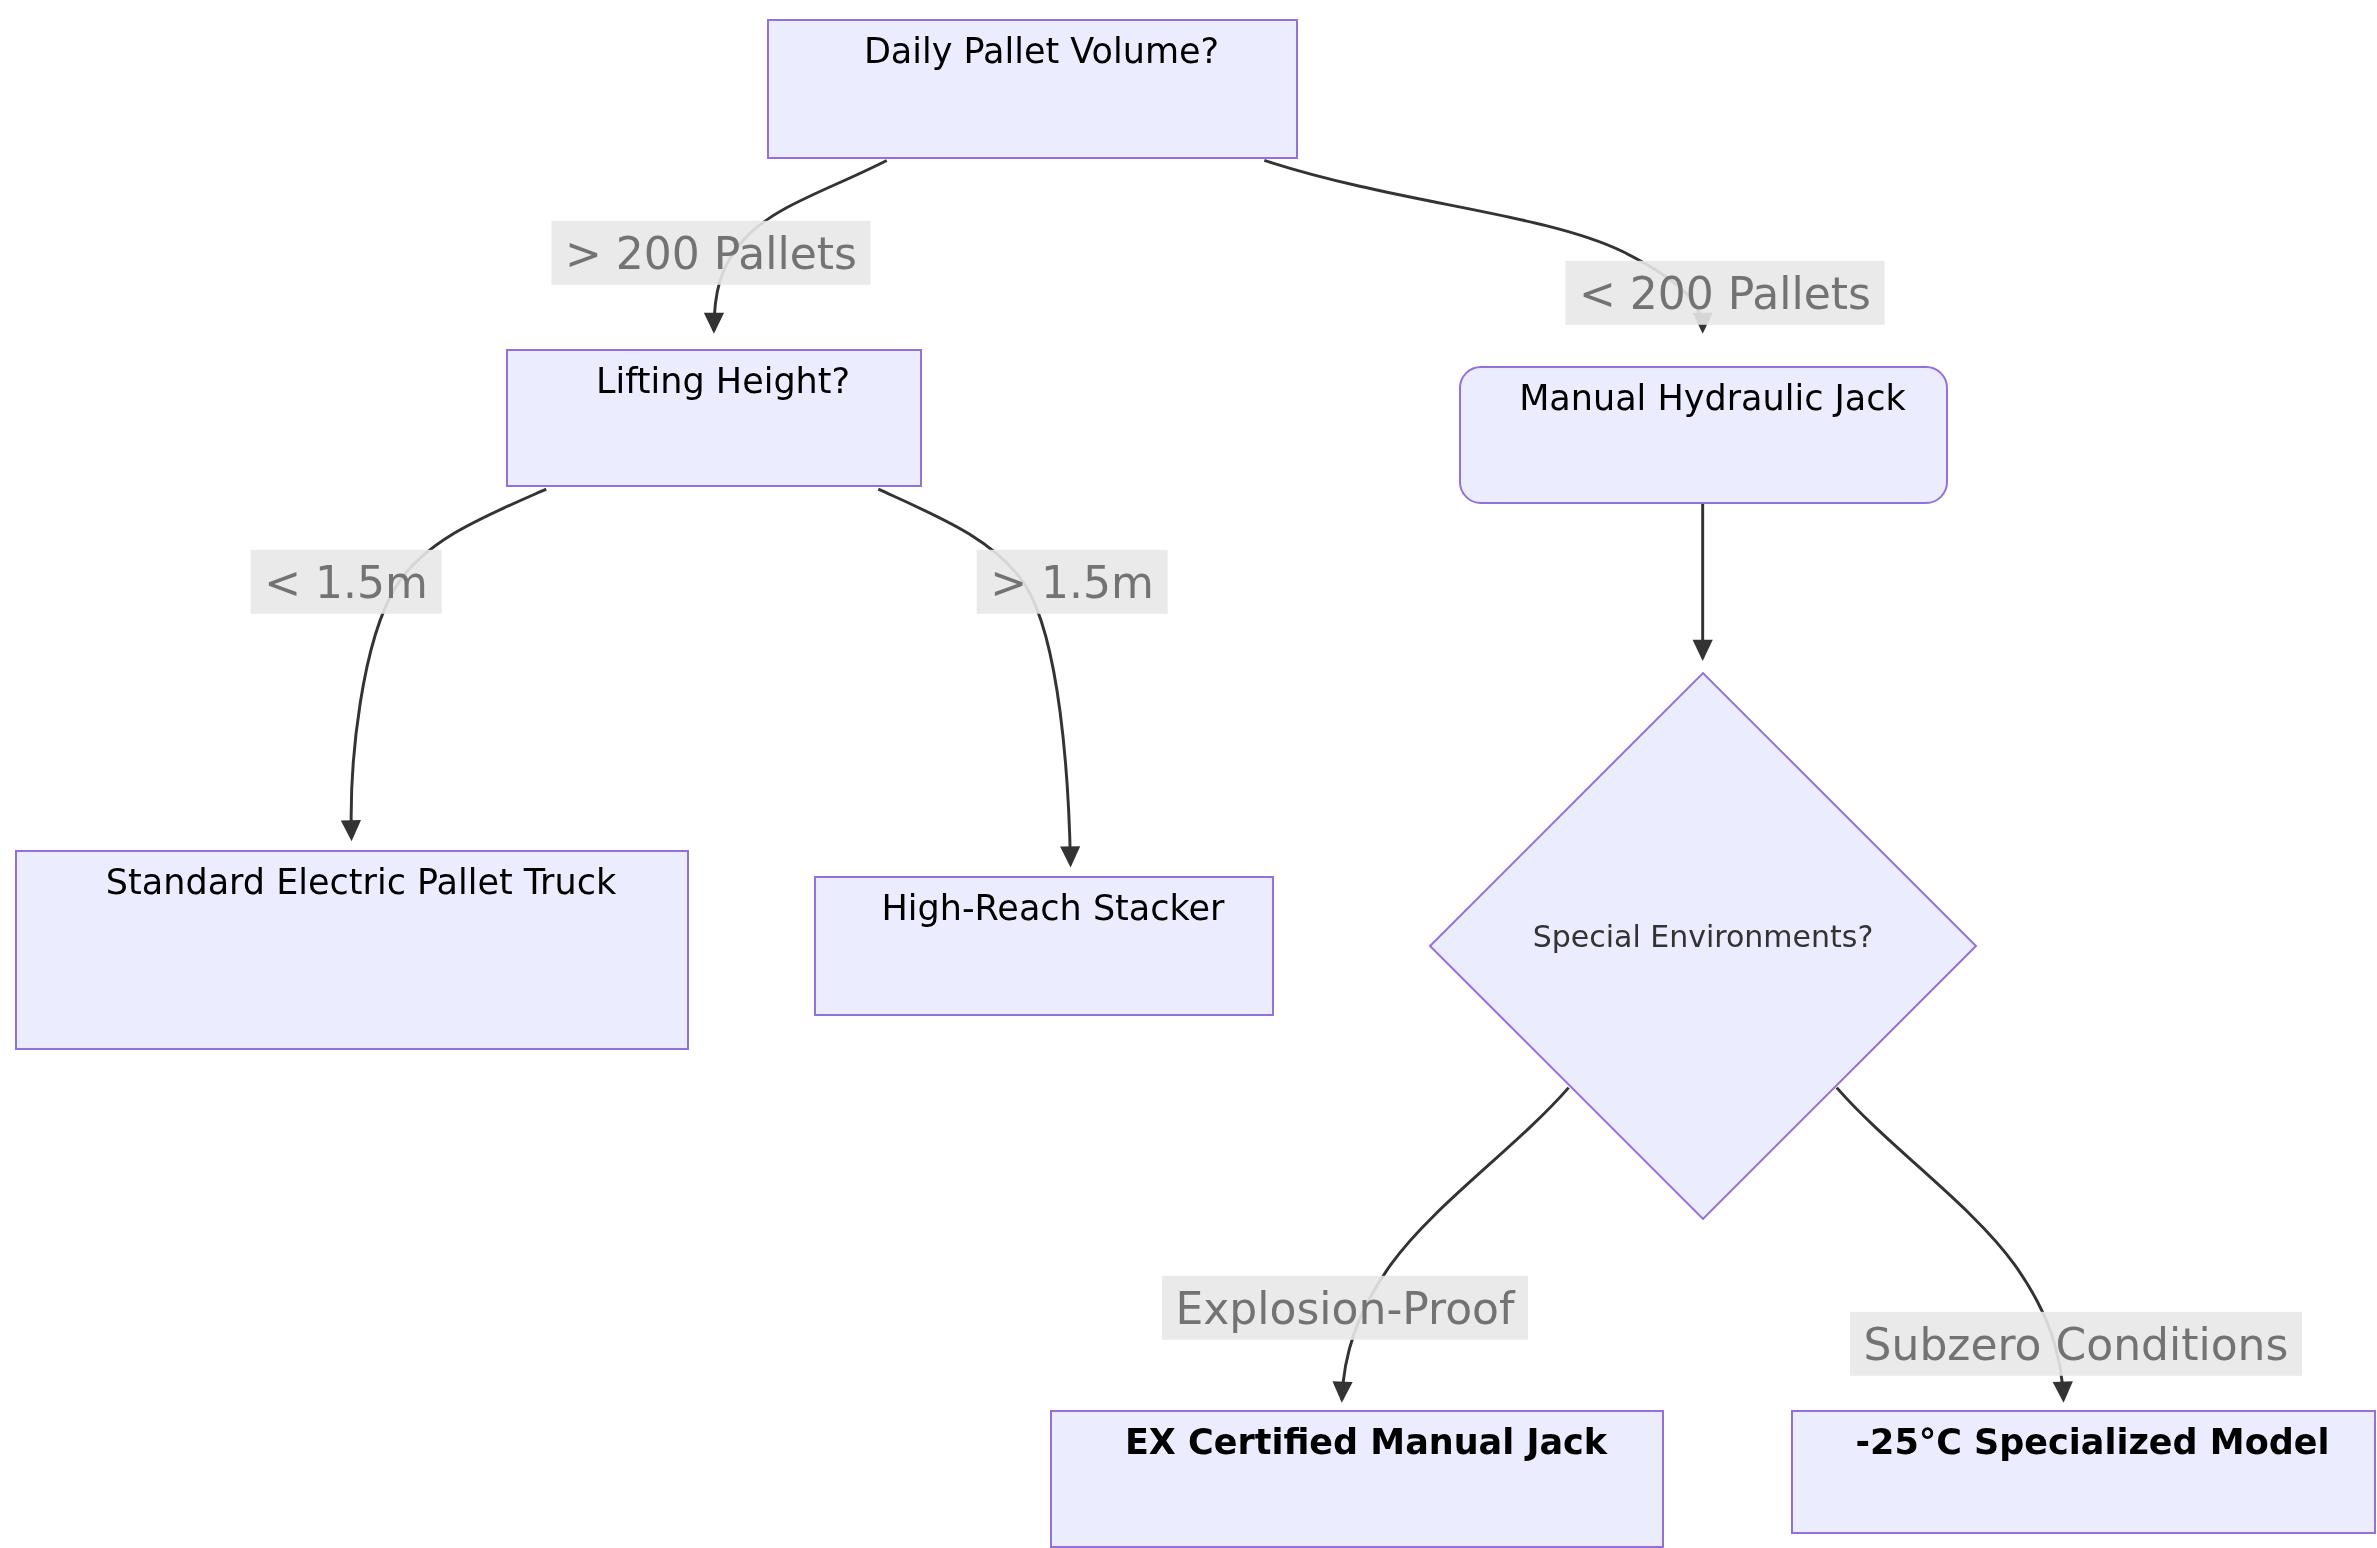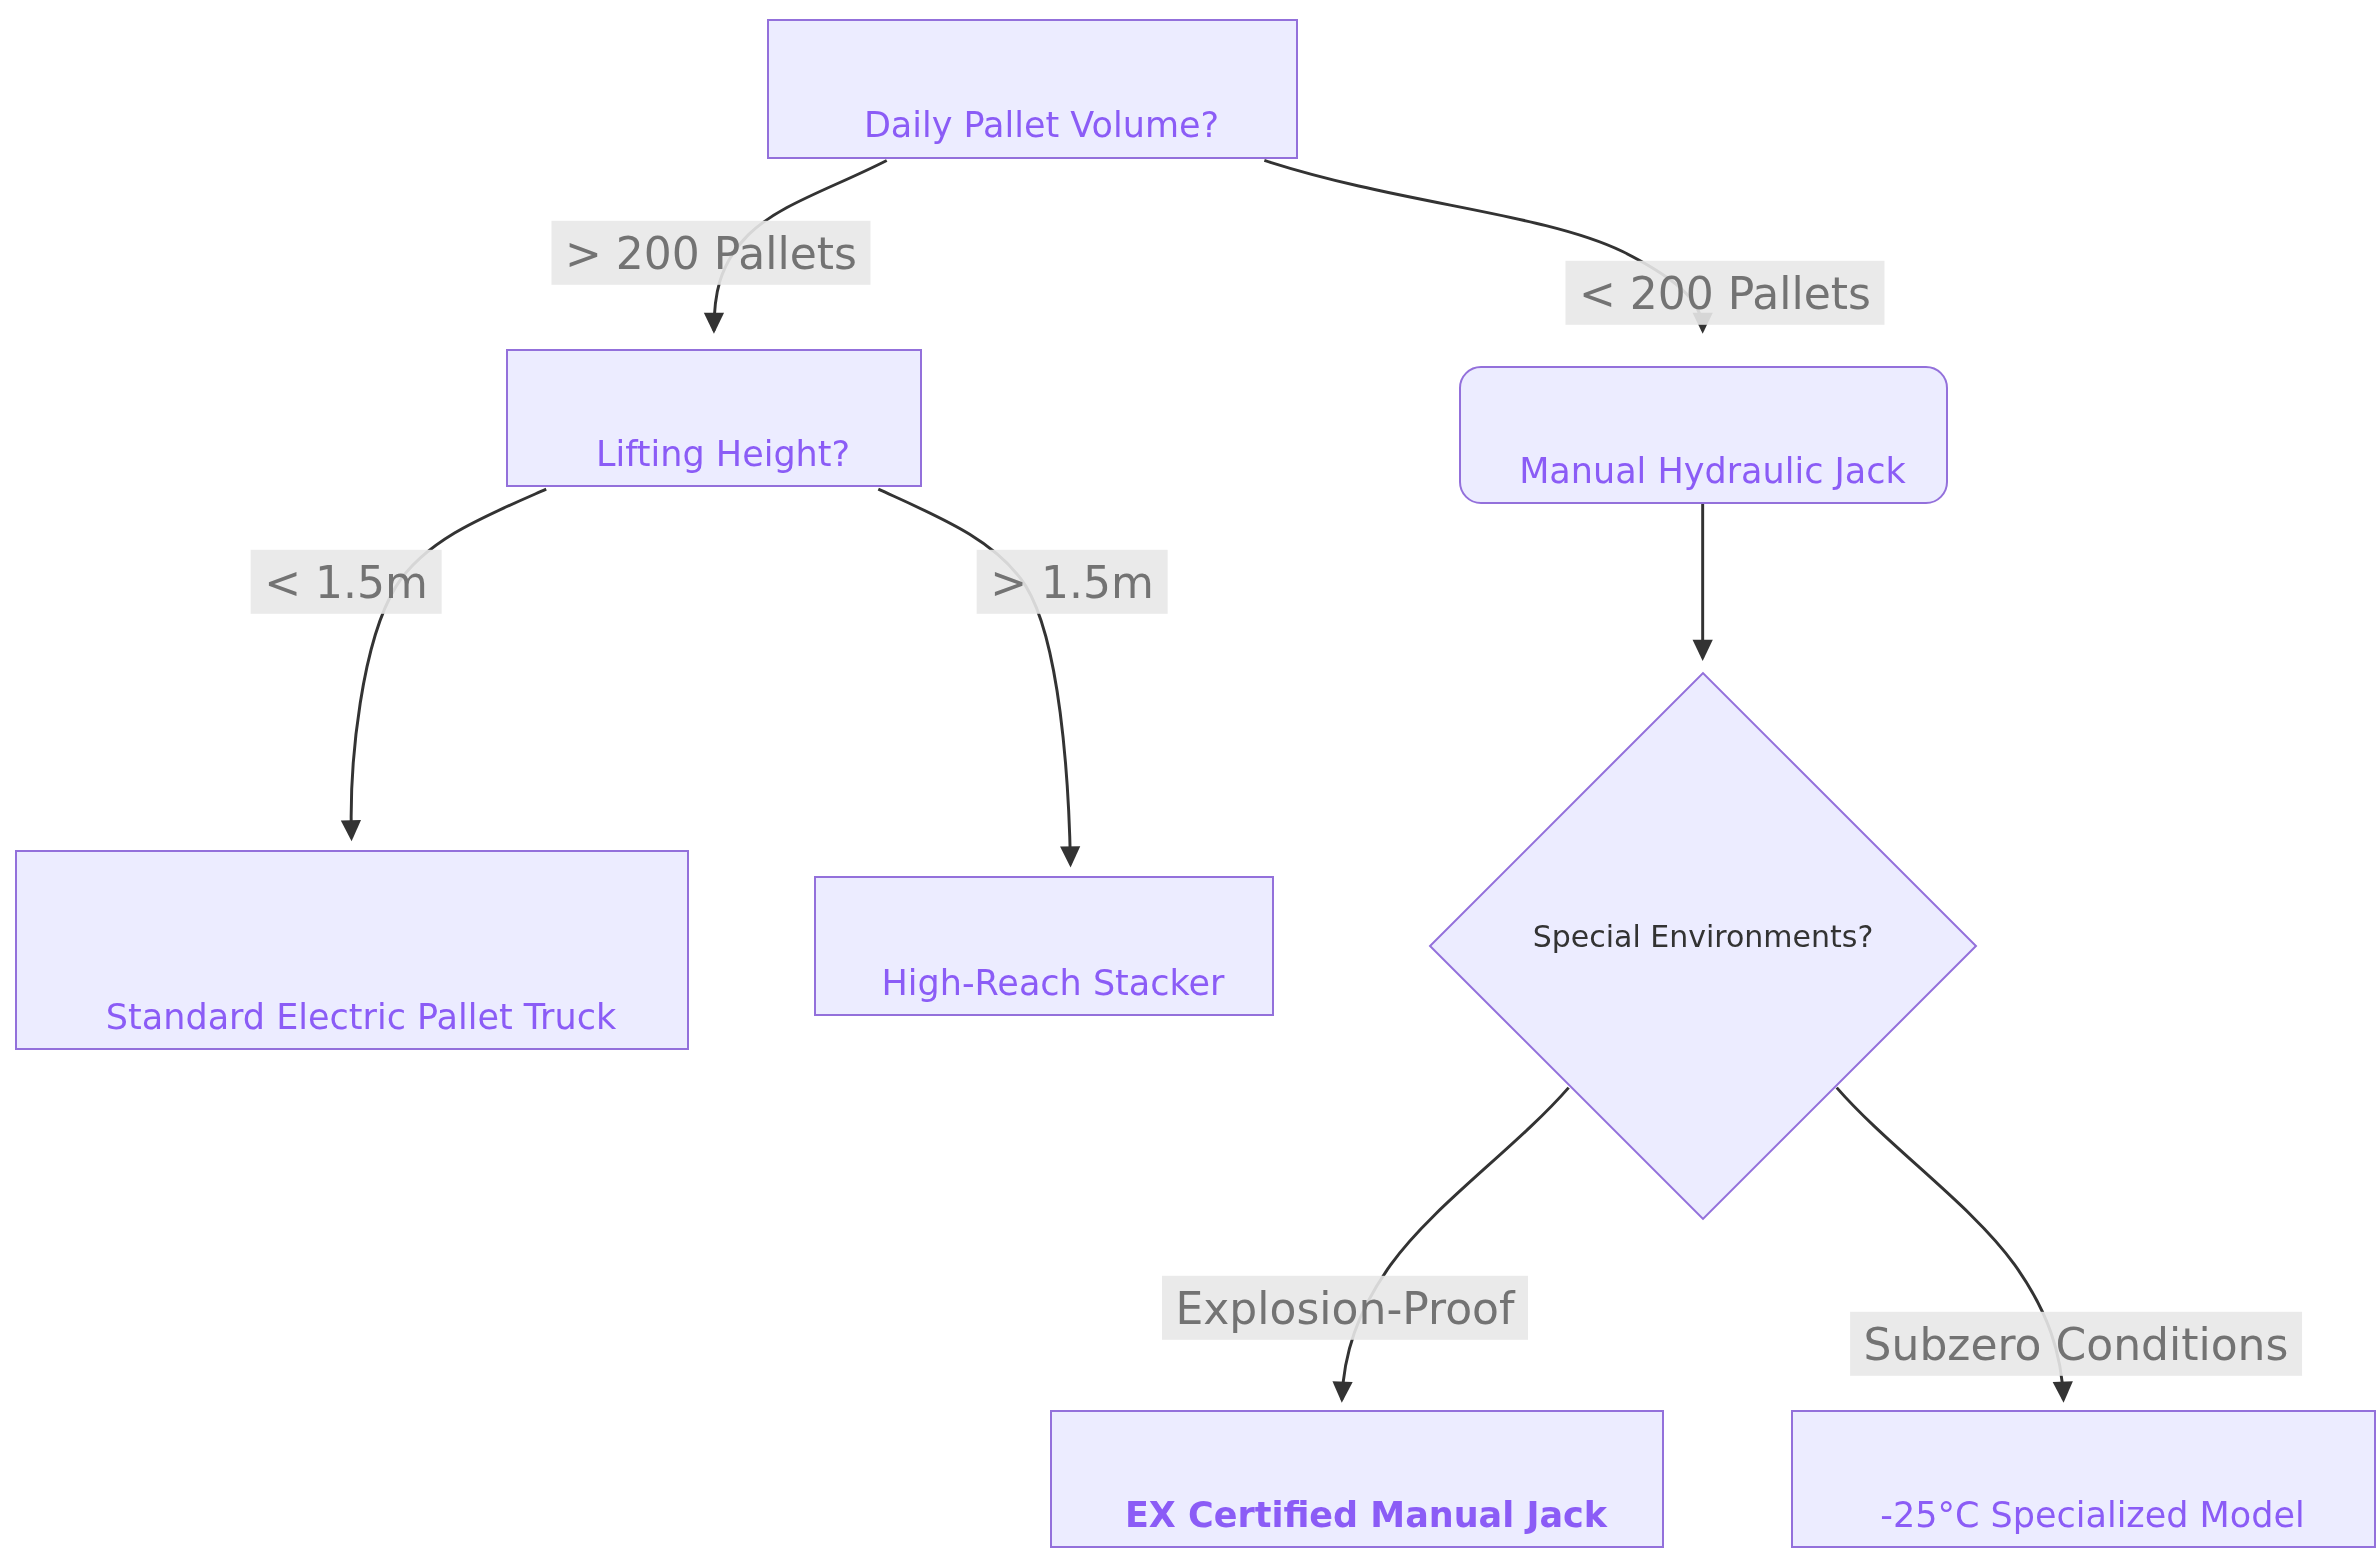--- a/index.html
+++ b/index.html
@@ -26,37 +26,37 @@
     fill: none;
     stroke: #333333;
     stroke-width: 3.5px;
   }
   .node {
     position: absolute;
     box-sizing: border-box;
     background: #ECECFF;
     border: 2.5px solid #9370DB;
     display: flex;
-    align-items: flex-end;
+    align-items: flex-start;
     justify-content: center;
     text-align: center;
     font-size: 35px;
     line-height: 1.75;
-    color: #8b5cf6;
+    color: #000000;
     padding-left: 18px;
   }
   .node .txt { display: block; }
   #node-daily   { left: 767px;  top: 18.5px;   width: 531px; height: 140px; }
   #node-lifting { left: 506px;  top: 349px;  width: 416px; height: 138px; }
   #node-manual  { left: 1459px; top: 349px;  width: 489px; height: 138px; border-radius: 22px; margin-top: 17px; }
   #node-std     { left: 15px;   top: 850px; width: 674px; height: 200px; }
   #node-std .txt { max-width: 523px; }
   #node-high    { left: 814px;  top: 876px; width: 460px; height: 140px; }
   #node-ex      { left: 1050px; top: 1410px; width: 614px; height: 138px; font-weight: bold; }
-  #node-subzero { left: 1791px; top: 1410px; width: 585px; height: 138px; }
+  #node-subzero { left: 1791px; top: 1410px; width: 585px; height: 124px; font-weight: bold; }
 
   #diamond-shape {
     position: absolute;
     left: 1509px; top: 752px;
     width: 388px; height: 388px;
     box-sizing: border-box;
     background: #ECECFF;
     border: 2.5px solid #9370DB;
     transform: rotate(45deg);
   }

